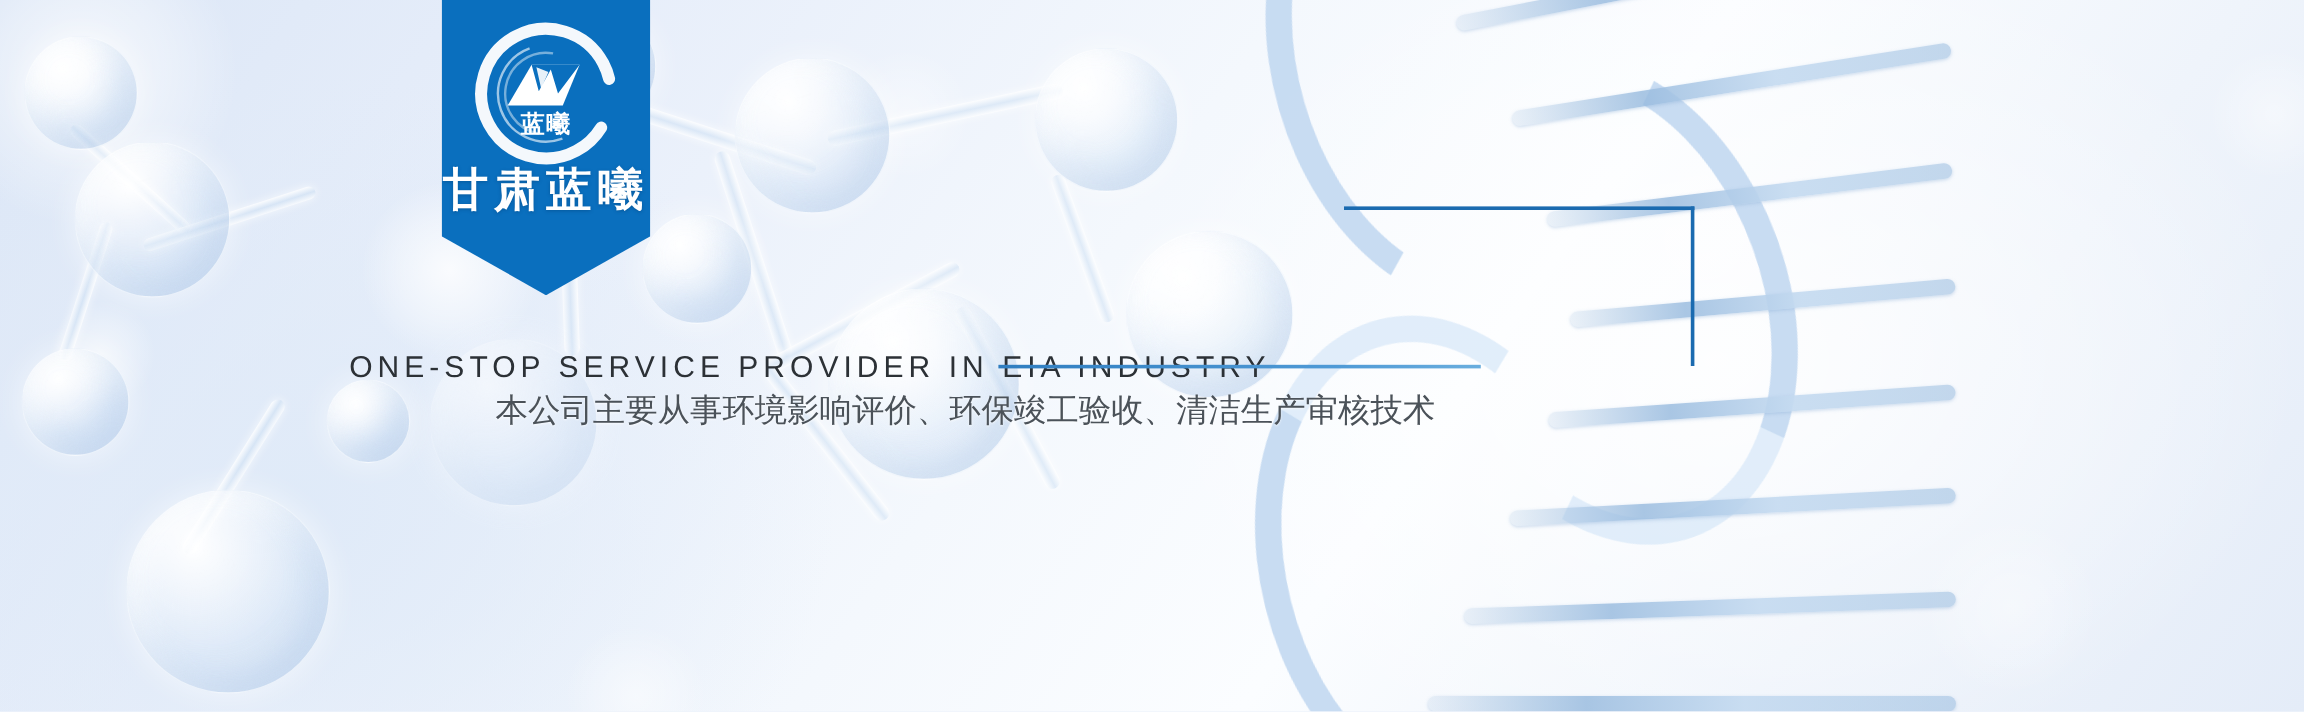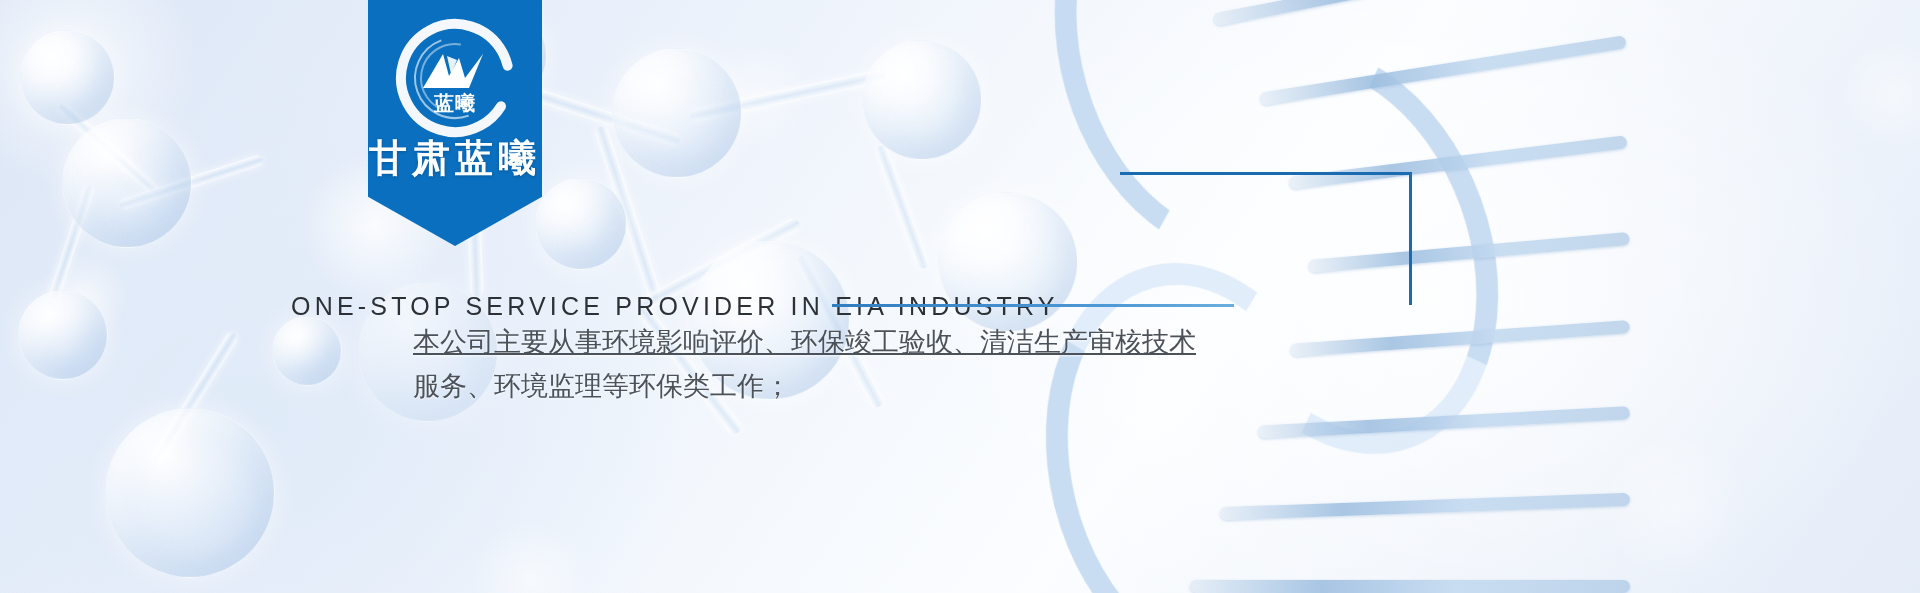--- a/index.html
+++ b/index.html
@@ -100,21 +100,21 @@
   #bracket .b-right { position:absolute; left:289px; top:0; width:3px;  height:133px; background:#1b6bb0; }
 
   
   #body-copy {
     position:absolute; left:413px; top:320px; width:790px;
     font-family:"Liberation Serif", serif;
     font-size:27px; line-height:44px; color:#4b5259;
     text-shadow:0 1px 2px rgba(255,255,255,0.8);
   }
   #body-copy p { margin:0; }
-  #body-copy .l1 { margin-top:0;text-decoration:underline; }
+  #body-copy .l1 { margin-top:0; }
 </style>
 </head>
 <body>
 
 <div id="banner">
 
   <div class="glow" style="left:-60px; top:-70px; width:260px; height:260px; opacity:.75;"></div>
   <div class="glow" style="left:300px; top:150px; width:150px; height:150px; opacity:.85;"></div>
   <div class="glow" style="left:40px;  top:250px; width:90px;  height:90px;  opacity:.6;"></div>
   <div class="glow" style="left:470px; top:520px; width:120px; height:120px; opacity:.55;"></div>
@@ -190,16 +190,15 @@
     <div class="b-top"></div>
     <div class="b-right"></div>
   </div>
 
 
   <div id="subtitle">ONE-STOP SERVICE PROVIDER IN EIA INDUSTRY</div>
   <div id="subtitle-rule"></div>
 
   <div id="body-copy">
     <p class="l1">本公司主要从事环境影响评价、环保竣工验收、清洁生产审核技术</p>
-    <p>服务、环境监理等环保类工作；</p>
   </div>
 
 </div>
 
 </body></html>

